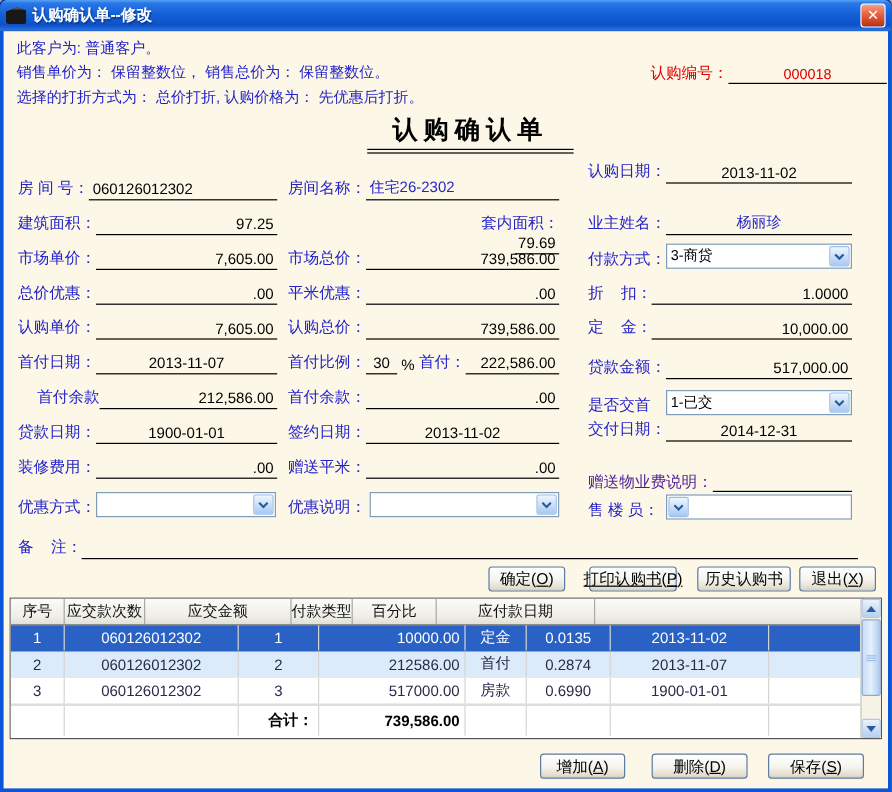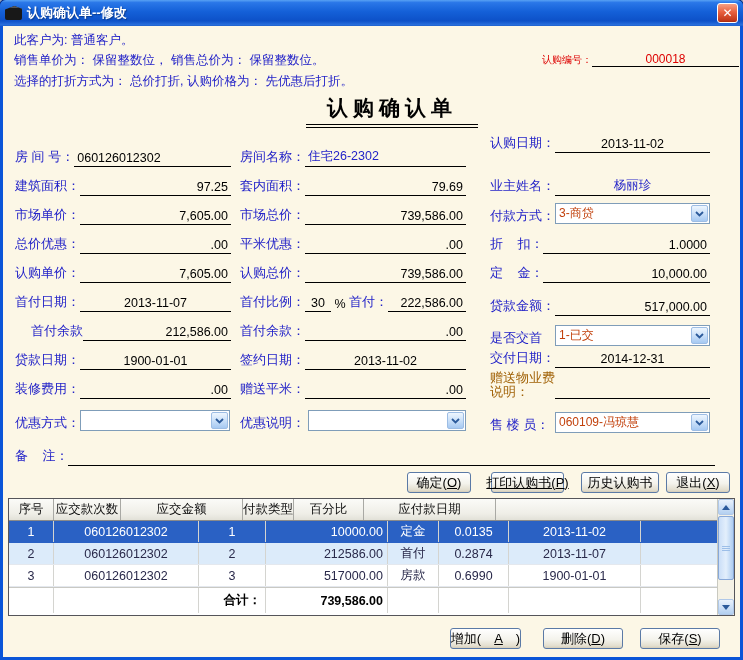--- a/index.html
+++ b/index.html
@@ -32,45 +32,45 @@
     background:linear-gradient(180deg,#f6a085 0%,#e8603e 45%,#c33a1b 90%,#a52a10 100%);
     color:#fff; font-size:12px; font-weight:bold; line-height:18px; text-align:center;
     cursor:pointer;
   }
   .content{
     position:absolute; left:3px; top:26px; right:3px; bottom:3px;
     background:#fcf7e6; overflow:hidden;
   }
   .nline{ position:absolute; font-size:12.5px; color:#2323c8; white-space:pre; }
   .order{ position:absolute; display:flex; align-items:flex-end; }
-  .olabel{ color:#dd0000; font-size:10px; white-space:pre; }
+  .olabel{ color:#dd0000; font-size:13px; white-space:pre; }
   .oval{ flex:1; text-align:center; color:#dd0000; font-size:12px; border-bottom:1px solid #000; padding-bottom:0; }
 
   .form-title-wrap{ position:absolute; }
   .form-title{ font-size:21px; font-weight:bold; letter-spacing:5px; text-align:center; color:#000; white-space:pre; }
   .dbl{ height:4px; border-top:1px solid #000; border-bottom:1px solid #000; margin-top:2px; }
 
   .field{ position:absolute; display:flex; align-items:flex-end; font-size:13px; }
   .flabel{ color:#2323c8; white-space:pre; padding-bottom:1px; }
   .flabel.ind{ padding-left:16px; }
-  .flabel2{ display:flex; flex-direction:column; color:#a16207; line-height:13.5px; white-space:pre; padding-bottom:1px; }
+  .flabel2{ display:flex; flex-direction:row; color:#4c1d95; line-height:13.5px; white-space:pre; padding-bottom:1px;margin-top:24px; }
   .fline{
     flex:1; border-bottom:1px solid #000; padding:0 3px 1px 3px;
     font-size:12.5px; color:#000; white-space:nowrap; min-height:16px;
   }
   .fixedw{ flex:0 0 26px; }
   .ta-r{ text-align:right; } .ta-c{ text-align:center; } .ta-l{ text-align:left; }
   .blueval{ color:#2323c8; }
   .fpct{ color:#000; white-space:pre; padding-bottom:1px; font-size:12.5px; }
 
   .dropdown{
     position:absolute; display:flex; align-items:center;
     height:21px; background:#fff; border:1px solid #7f9db9;
   }
-  .dd-text{ flex:1; font-size:12px; color:#c2410c; padding:12px 3px; white-space:nowrap; overflow:hidden; }
+  .dd-text{ flex:1; font-size:12px; color:#000000; padding:12px 3px; white-space:nowrap; overflow:hidden; }
   .dd-btn{
     width:17px; height:17px; margin:1px; border-radius:2px;
     border:1px solid #9dbde4;
     background:linear-gradient(180deg,#eef6fe 0%,#cfe3f9 45%,#a6c9f2 100%);
     display:flex; align-items:center; justify-content:center; flex:0 0 auto;
   }
   .chev{ display:block; }
 
   .xp-btn{
     position:absolute; height:21px; border:1px solid #5b7aa6; border-radius:3px;
@@ -180,21 +180,21 @@
         <svg class="chev" width="9" height="6" viewBox="0 0 9 6">
             <path d="M1 1 L4.5 4.5 L8 1" fill="none" stroke="#2b5a9b" stroke-width="1.8"></path>
           </svg>
       </span>
     </div>
 
     <div class="field" style="left:237px;top:122px;width:226px;">
       <span class="flabel">房间名称：</span>
       <span class="fline ta-l blueval">住宅26-2302</span>
     </div>
-    <div class="field" style="left:237px;top:151px;width:226px;">
+    <div class="field" style="left:237px;top:151px;width:226px;flex-direction:column;">
       <span class="flabel">套内面积：</span>
       <span class="fline ta-r">79.69</span>
     </div>
     <div class="field" style="left:237px;top:180px;width:226px;">
       <span class="flabel">市场总价：</span>
       <span class="fline ta-r">739,586.00</span>
     </div>
     <div class="field" style="left:237px;top:209px;width:226px;">
       <span class="flabel">平米优惠：</span>
       <span class="fline ta-r">.00</span>
@@ -289,21 +289,20 @@
       <span class="flabel2">
         <span>赠送物业费</span>
         <span>说明：</span>
       </span>
       <span class="fline ta-l"></span>
     </div>
     <div class="field" style="left:487px;top:390px;width:66px;">
       <span class="flabel">售 楼 员：</span>
     </div>
     <div class="dropdown" style="left:552px;top:386px;width:155px;">
-      <span class="dd-text">060109-冯琼慧</span>
       <span class="dd-btn">
         <svg class="chev" width="9" height="6" viewBox="0 0 9 6">
             <path d="M1 1 L4.5 4.5 L8 1" fill="none" stroke="#2b5a9b" stroke-width="1.8"></path>
           </svg>
       </span>
     </div>
 
     <button class="xp-btn" style="left:404px;top:446px;width:64px;">
       <span>确定(</span><u>O</u><span>)</span>
     </button>
@@ -375,21 +374,21 @@
           </div>
         <div class="sthumb">
             <span class="grip"></span>
           </div>
         <div class="sbtn down">
             <i class="tri-down"></i>
           </div>
       </div>
     </div>
 
-    <button class="xp-btn" style="left:447px;top:602px;width:71px;gap:13px;">
+    <button class="xp-btn" style="left:447px;top:602px;width:71px;">
       <span>增加(</span><u>A</u><span>)</span>
     </button>
     <button class="xp-btn" style="left:540px;top:602px;width:80px;">
       <span>删除(</span><u>D</u><span>)</span>
     </button>
     <button class="xp-btn" style="left:637px;top:602px;width:80px;">
       <span>保存(</span><u>S</u><span>)</span>
     </button>
 
   </div>

